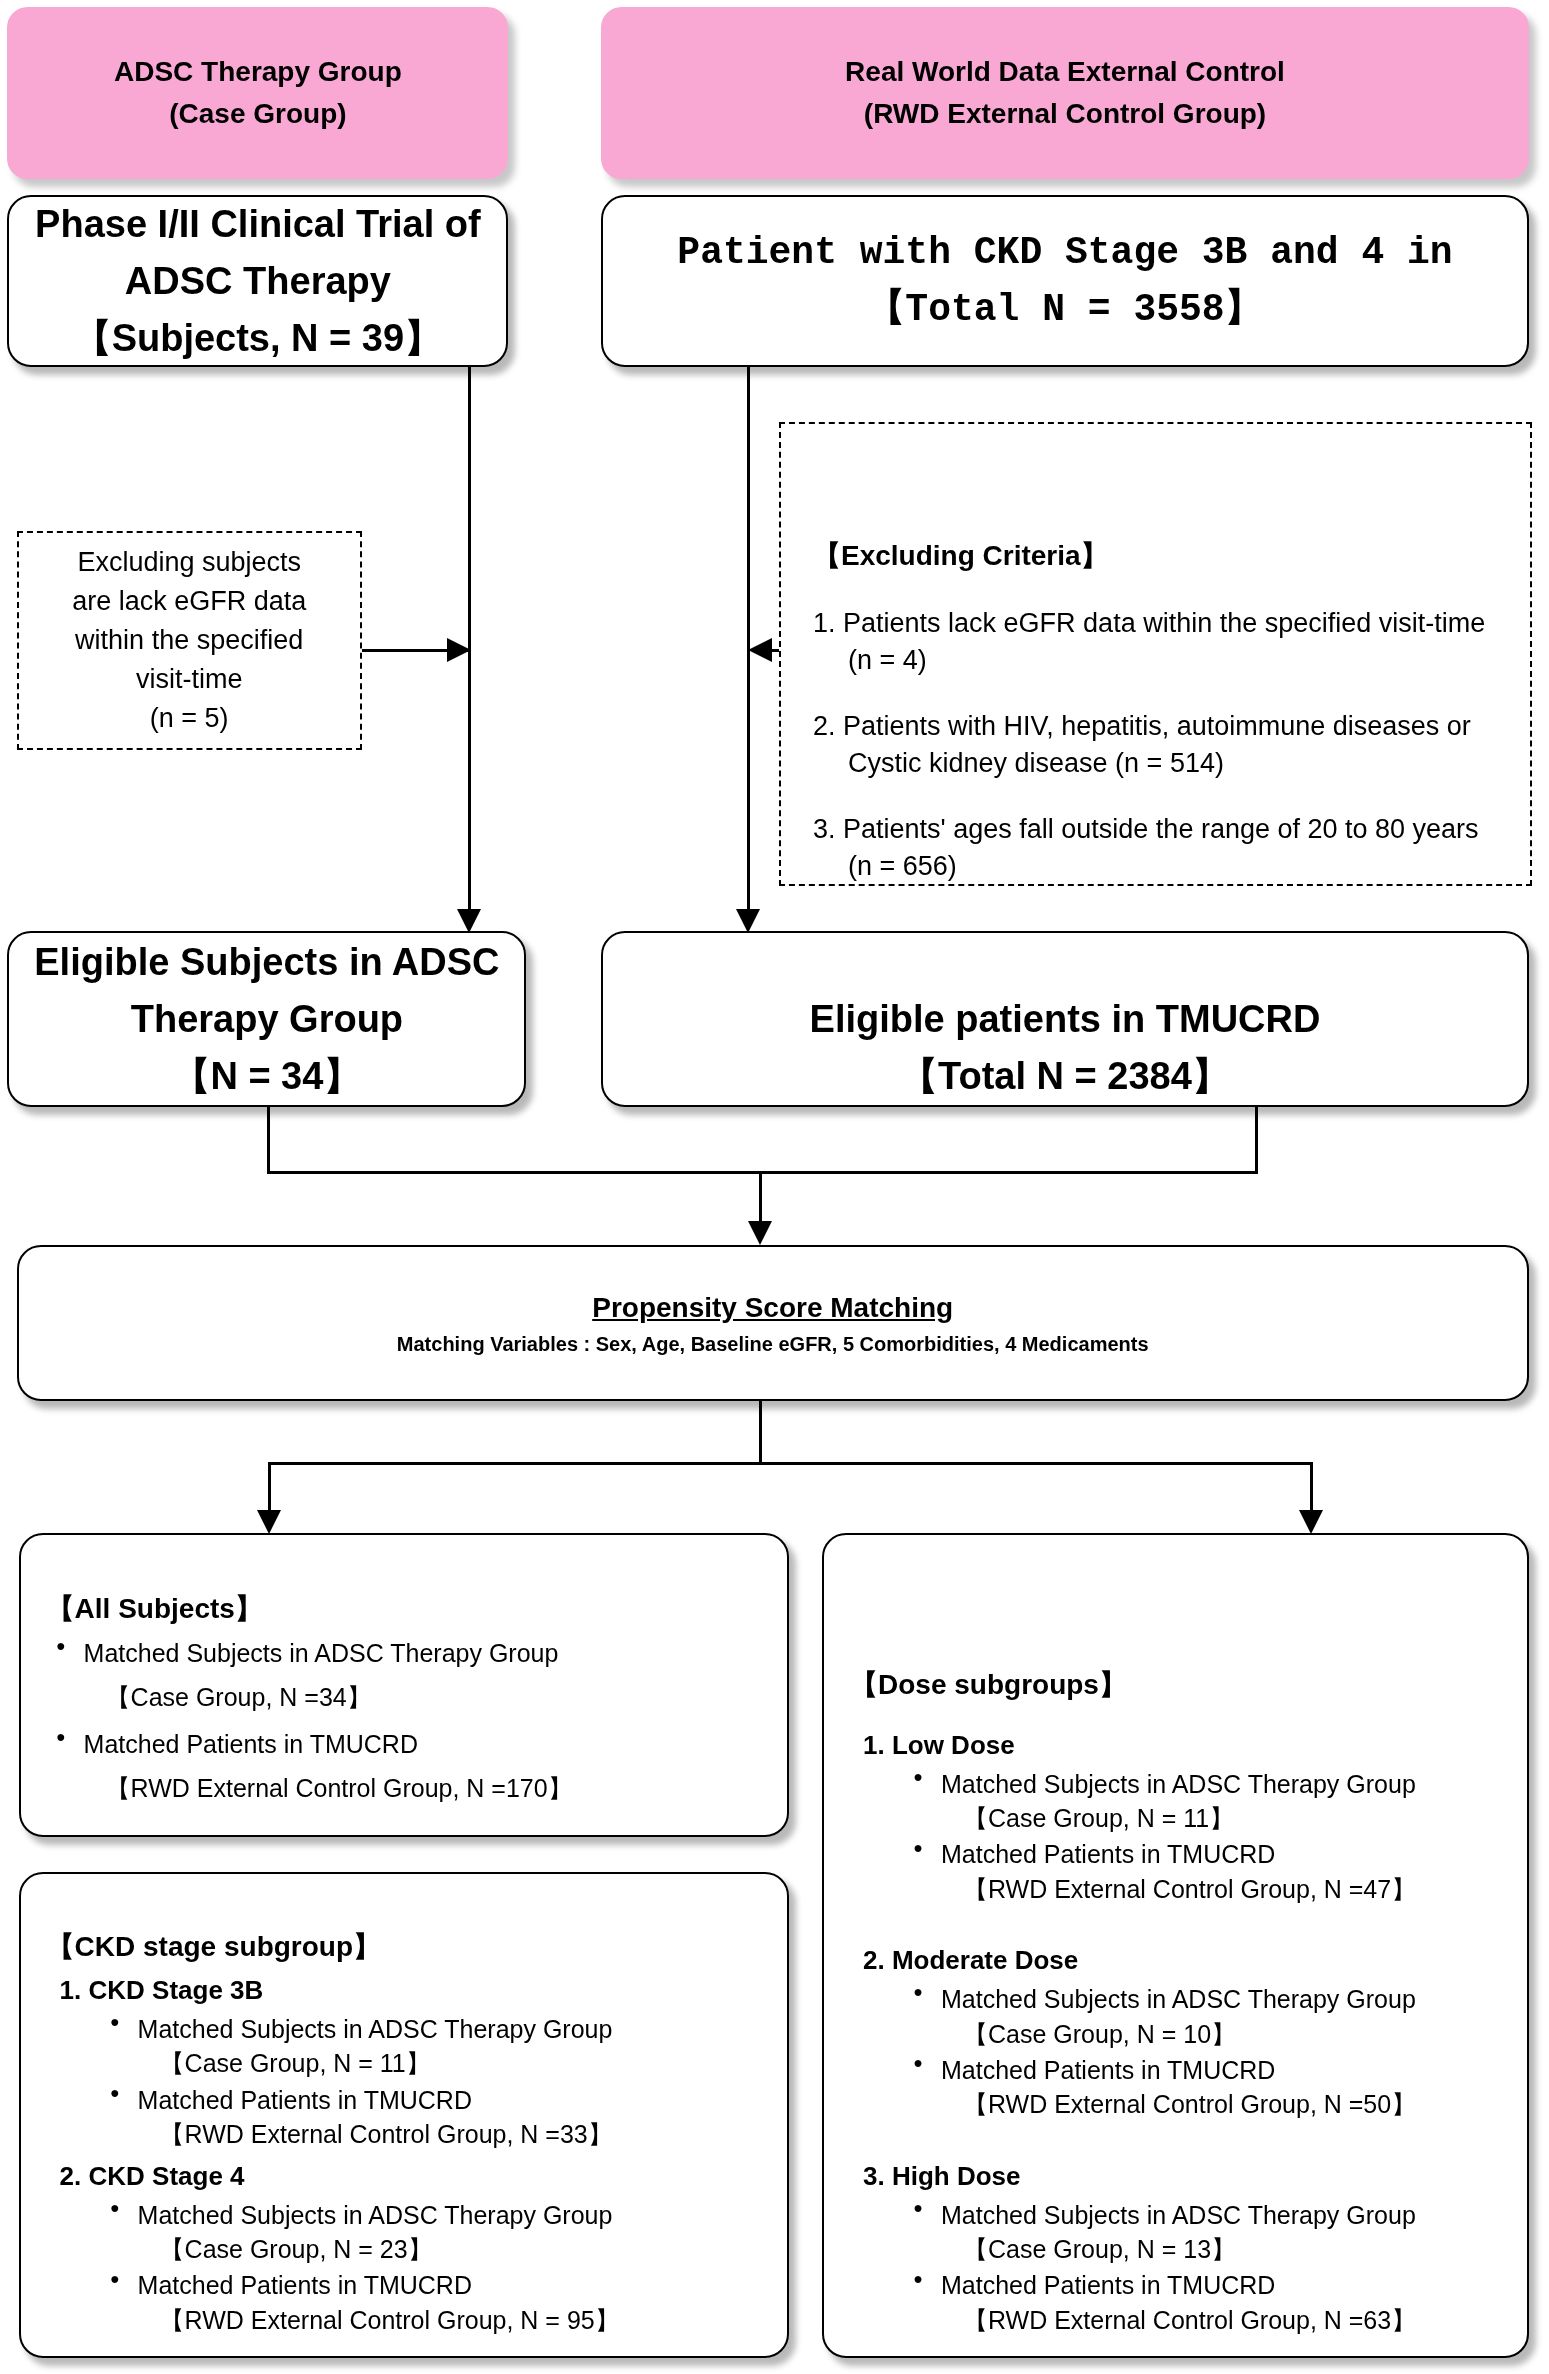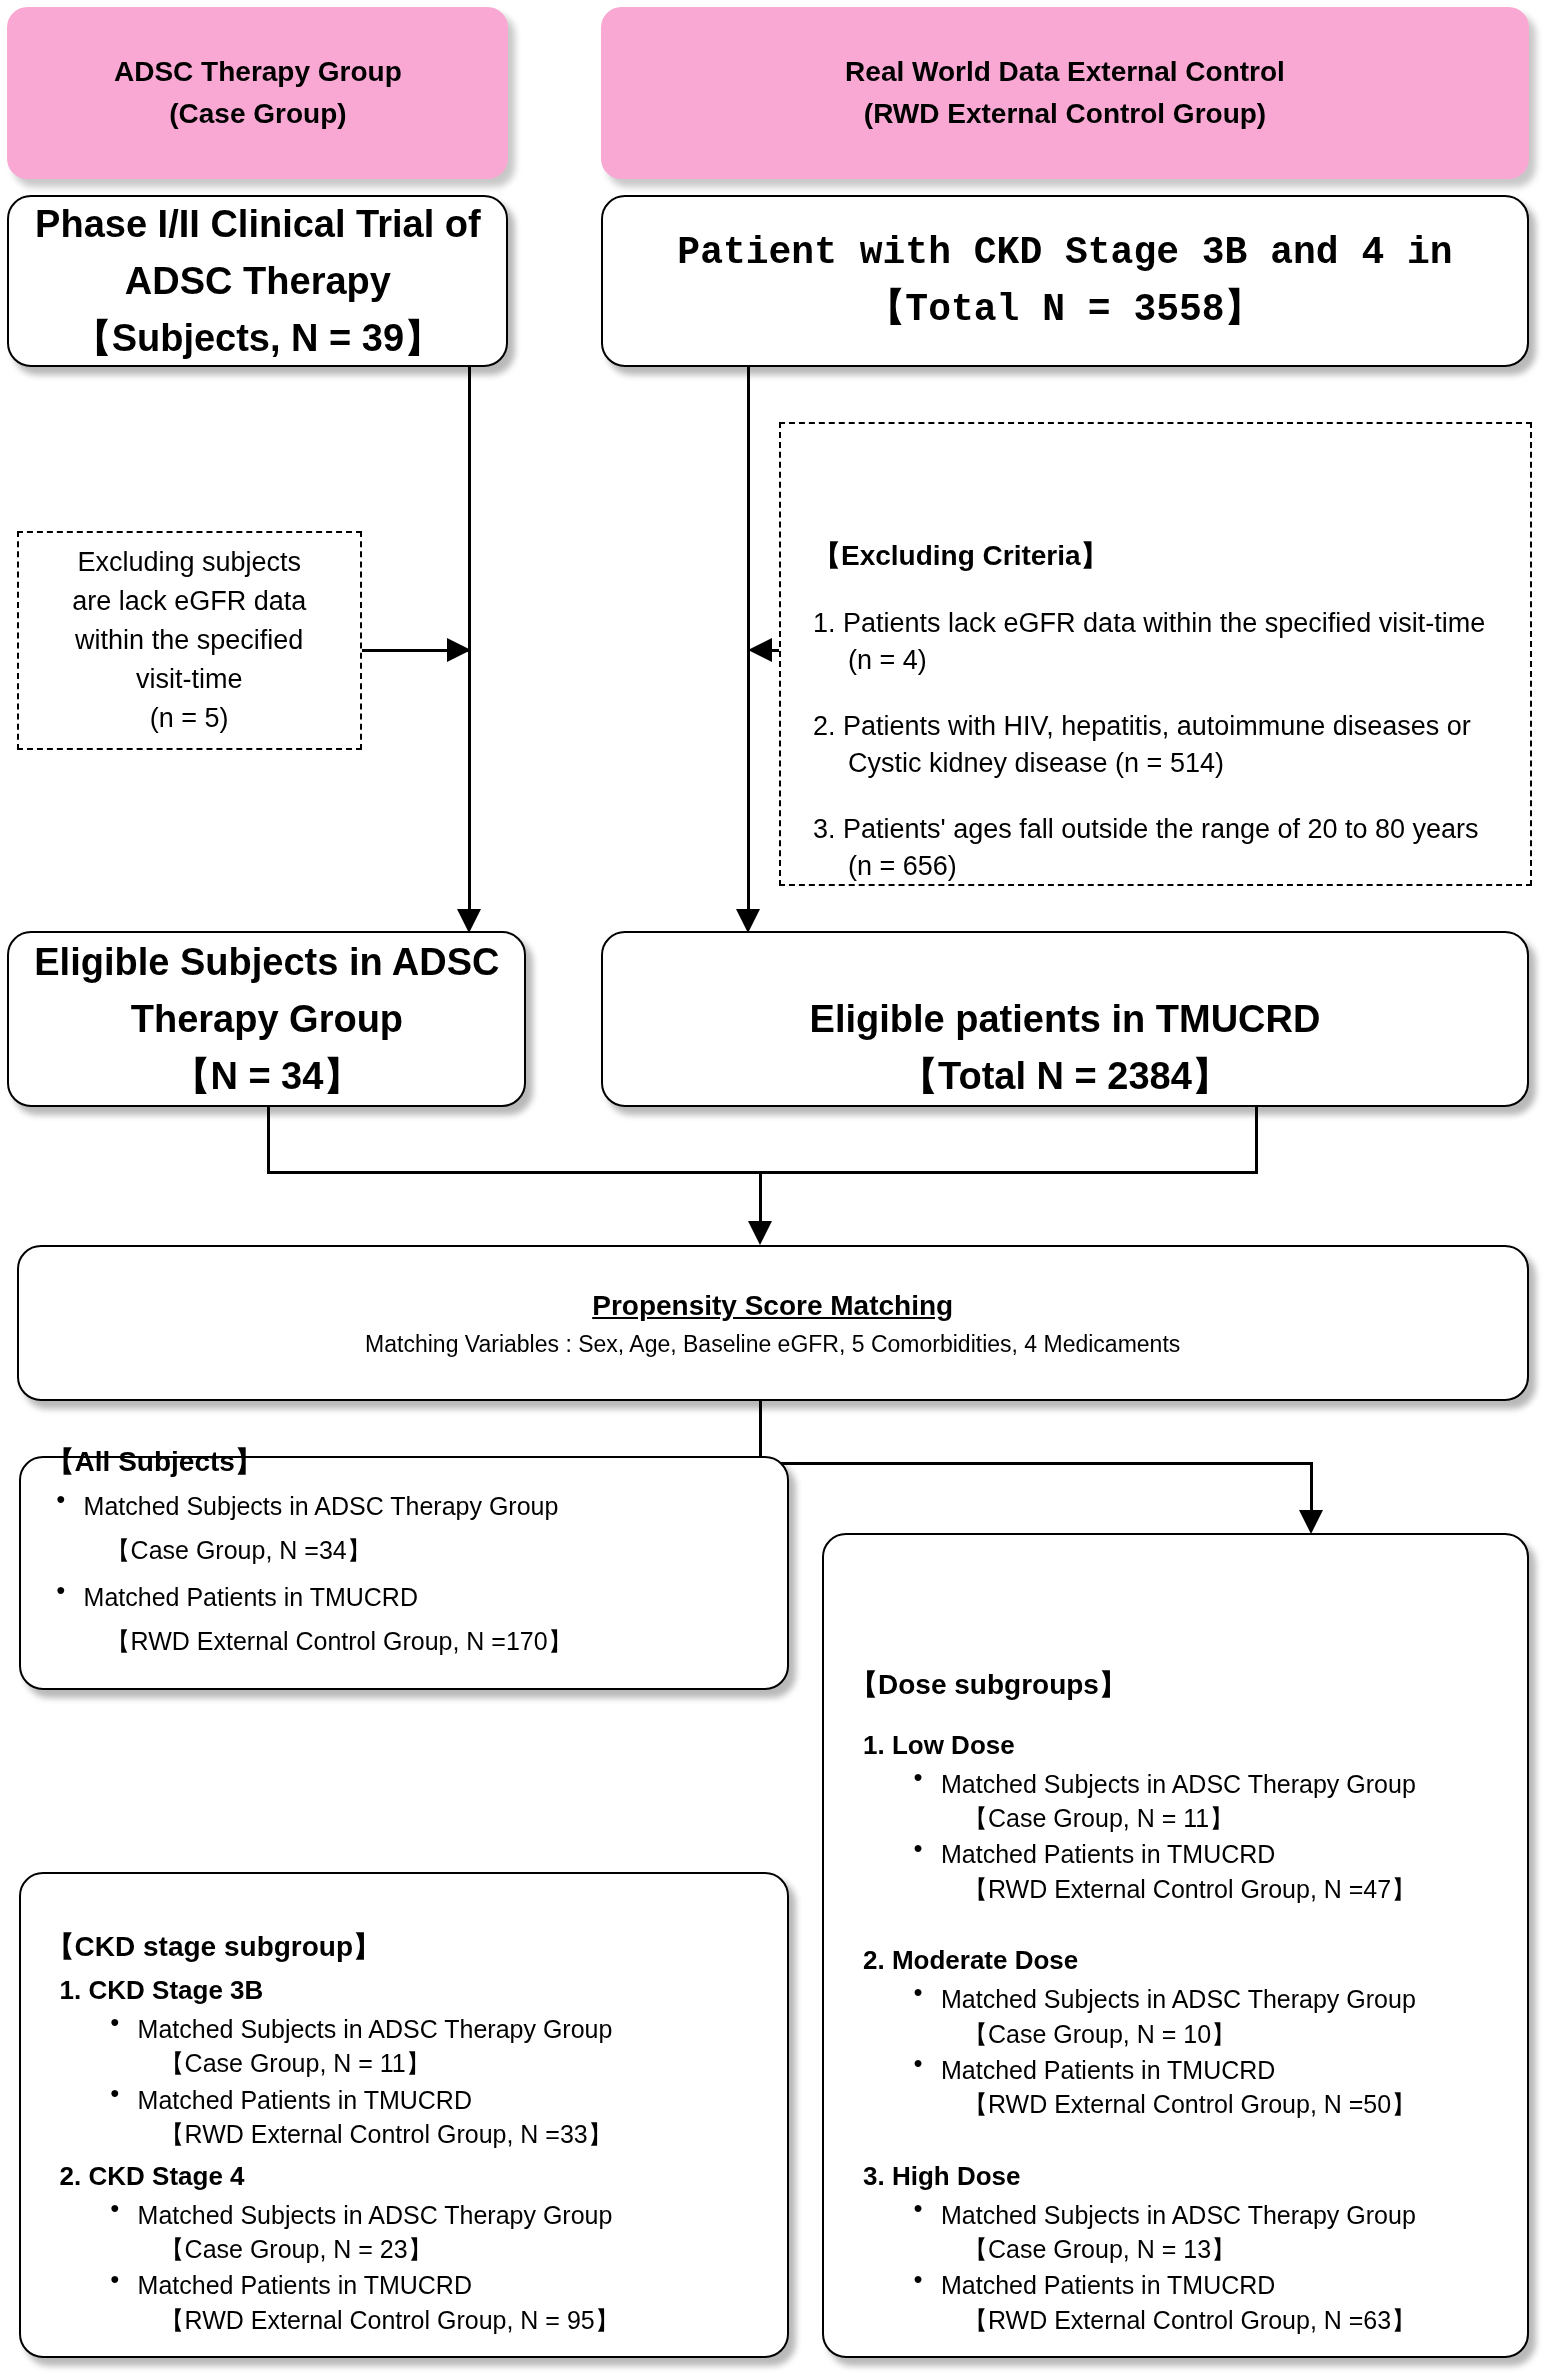--- a/index.html
+++ b/index.html
@@ -52,21 +52,21 @@
     font-weight: bold;
     line-height: 1.5;
   }
   .ctr.reg { font-weight: normal; }
 
   
   .t-header { font-size: 28px; }
   .t-box    { font-size: 38px; }
   .t-dash   { font-size: 27px; font-weight: normal; line-height: 1.45; }
   .t-psm-title { font-size: 28px; font-weight: bold; text-decoration: underline; }
-  .t-psm-sub   { font-size: 23px; font-weight: normal; }
+  .t-psm-sub   { font-size: 20px; font-weight: bold; }
   .t-grp-title { font-size: 28px; font-weight: bold; }
   .t-sub-title { font-size: 26px; font-weight: bold; }
   .t-bullet    { font-size: 25px; font-weight: normal; }
   .t-sub2      { font-size: 25px; font-weight: normal; }
 
   
   .crit-head {
     font-weight: bold;
     font-size: 28px;
     margin: 24px 0 0 32px;
@@ -223,21 +223,21 @@
   <div class="node" style="left:601px; top:931px; width:928px; height:176px;justify-content:flex-end;">
     <div class="ctr t-box">Eligible patients in TMUCRD</div>
     <div class="ctr t-box">【Total N = 2384】</div>
   </div>
 
   <div class="node" style="left:16.7px; top:1245px; width:1512px; height:156px;">
     <div class="ctr t-psm-title">Propensity Score Matching</div>
     <div class="ctr t-psm-sub">Matching Variables : Sex, Age, Baseline eGFR, 5 Comorbidities, 4 Medicaments</div>
   </div>
 
-  <div class="node left-align" style="left:18.6px; top:1456px; width:770px; height:234px;">
+  <div class="node left-align" style="left:18.6px; top:1533px; width:770px; height:304px;">
     <div class="grp-inner">
       <div class="t-grp-title grp-title">【All Subjects】</div>
       <ul class="bl spaced">
         <li>
           <span class="t-bullet">Matched Subjects in ADSC Therapy Group</span>
           <span class="sub t-bullet">【Case Group, N =34】</span>
         </li>
         <li>
           <span class="t-bullet">Matched Patients in TMUCRD</span>
           <span class="sub t-bullet">【RWD External Control Group, N =170】</span>

